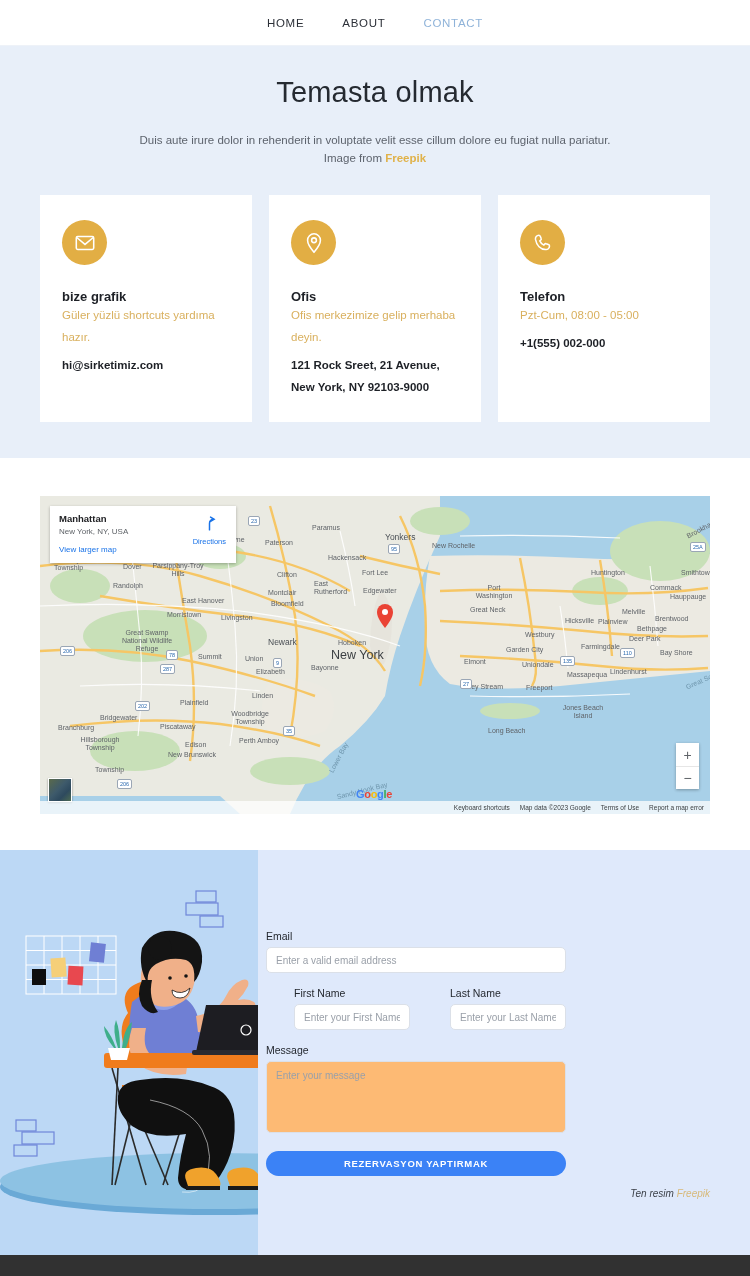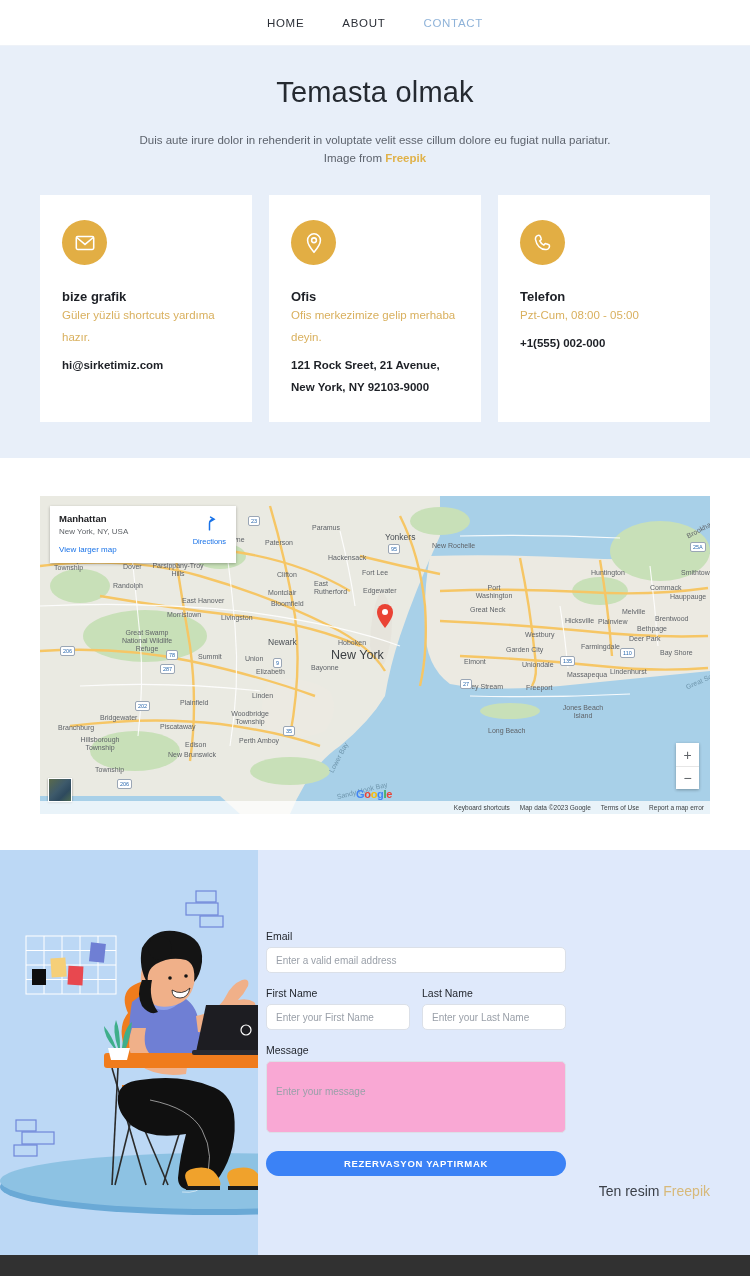--- a/index.html
+++ b/index.html
@@ -184,40 +184,40 @@
   }
   .f-input {
     width: 100%; height: 26px;
     border: 1px solid #dbe0e8; border-radius: 5px;
     background: #ffffff; font-size: 10px; color: #35393f;
     padding: 0 9px;
     font-family: "Liberation Sans", sans-serif;
   }
   .f-input::placeholder { color: #9aa0a9; }
   .f-row { display: flex; gap: 12px; margin-top: 14px; }
-  .f-col { flex: 1; }
+  .f-col { flex: 1; margin-left: 28px; }
   .f-area {
     width: 100%; height: 72px;
     border: 1px solid #dbe0e8; border-radius: 5px;
-    background: #f9a8d4; font-size: 10px; color: #35393f;
-    padding: 24px 9px; resize: none;
+    background: #fdba74; font-size: 10px; color: #35393f;
+    padding: 8px 9px; resize: none;
     font-family: "Liberation Sans", sans-serif;
   }
   .f-area::placeholder { color: #9aa0a9; }
   .f-block { margin-top: 14px; }
   .submit-btn {
     width: 100%; height: 25px; margin-top: 14px;
     background: #3b82f6; border: none; border-radius: 13px;
     color: #ffffff; font-size: 9.5px; font-weight: bold;
     letter-spacing: 0.7px; cursor: pointer;
     font-family: "Liberation Sans", sans-serif;
   }
   .credit {
     position: absolute; right: 40px; bottom: 56px;
-    font-size: 14px; color: #3c4149;
+    font-size: 10px; color: #3c4149; font-style: italic;
   }
   .credit .link { color: #d7b97a; cursor: pointer; }
 
   
   .footer {
     height: 71px; background: #313131;
     display: flex; align-items: center; justify-content: center;
   }
 </style>
 </head>

